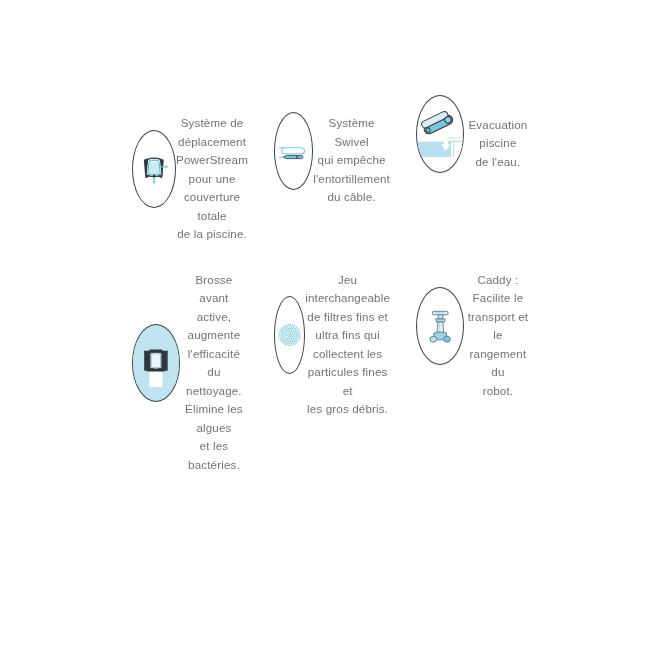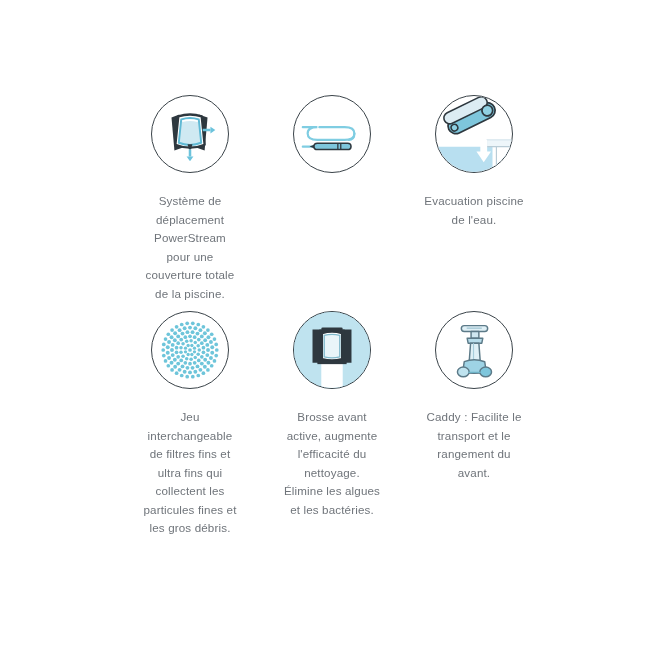--- a/index.html
+++ b/index.html
@@ -66,21 +66,21 @@
     align-items: flex-start;
   }
 
   .row2 {
     margin-top: 14px;
   }
 
   .col {
     width: 116px;
     display: flex;
-    flex-direction: column;
+    flex-direction: row;
     align-items: center;
   }
 </style>
 </head>
 <body>
 
 <div class="page">
 
   <div class="features-grid">
 
@@ -129,20 +129,24 @@
             </g>
 
             <g>
               <path d="M24 48.5 L55 48.5 Q58.5 48.5 58.5 51.8 Q58.5 55 55 55 L24 55 Q20.5 55 20.5 51.8 Q20.5 48.5 24 48.5 Z" fill="#7ec6dc" stroke="#2e383f" stroke-width="1.6"></path>
               <path d="M20.5 50 L16 51.8 L20.5 53.6 Z" fill="#2e383f"></path>
               <line x1="45" y1="48.5" x2="45" y2="55" stroke="#2e383f" stroke-width="1.3"></line>
               <line x1="48" y1="48.5" x2="48" y2="55" stroke="#2e383f" stroke-width="1.3"></line>
             </g>
           </svg>
         </div>
+        <div class="feature-caption">Système Swivel
+qui empêche
+l'entortillement
+du câble.</div>
       </div>
 
       <div class="col">
         <div class="icon-circle">
           <svg viewBox="0 0 78 78" xmlns="http://www.w3.org/2000/svg">
 
             <path d="M0 52 L78 52 L78 78 L0 78 Z" fill="#b8dff0"></path>
 
             <path d="M52 45 L78 45 L78 52 L52 52 Z" fill="#eef6fa" stroke="#cfe0e8" stroke-width="1"></path>
             <path d="M58 52 L62 52 L62 78 L58 78 Z" fill="#ffffff"></path>
@@ -163,20 +167,47 @@
             </g>
           </svg>
         </div>
         <div class="feature-caption">Evacuation piscine
 de l'eau.</div>
       </div>
 
     </div>
 
     <div class="row row2" style="margin-top:8px;">
+
+      <div class="col">
+        <div class="icon-circle" style="background:#bfe3ef;">
+          <svg viewBox="0 0 78 78" xmlns="http://www.w3.org/2000/svg">
+            <rect x="0" y="0" width="78" height="78" fill="#bfe3ef"></rect>
+
+            <rect x="28" y="48" width="22" height="32" fill="#ffffff"></rect>
+
+            <path d="M19 18 L28 18 L28 52 L19 52 Z" fill="#2e383f"></path>
+            <path d="M50 18 L59 18 L59 52 L50 52 Z" fill="#2e383f"></path>
+
+            <path d="M26 18 L52 18 L52 52 L26 52 Z" fill="#2e383f"></path>
+            <path d="M29 22 Q39 19 49 22 L49 48 Q39 50.5 29 48 Z" fill="#ffffff" stroke="#2e383f" stroke-width="1.6"></path>
+            <path d="M31 24 Q39 21.8 47 24 L47 46 Q39 48.2 31 46 Z" fill="#e9f5f9" stroke="#7fb9cb" stroke-width="1.4"></path>
+
+            <rect x="28" y="16" width="22" height="4" rx="1.5" fill="#2e383f"></rect>
+
+            <rect x="24" y="50" width="30" height="3.5" fill="#2e383f"></rect>
+          </svg>
+        </div>
+        <div class="feature-caption">Brosse avant
+active, augmente
+l'efficacité du
+nettoyage.
+Élimine les algues
+et les bactéries.</div>
+      </div>
 
       <div class="col">
         <div class="icon-circle">
           <svg viewBox="0 0 78 78" xmlns="http://www.w3.org/2000/svg">
             <g fill="#6ec5da" id="dots">
                 <circle cx="39" cy="39" r="1.9"></circle>
                 <circle cx="43.62" cy="40.91" r="1.7"></circle>
                 <circle cx="40.91" cy="43.62" r="1.7"></circle>
                 <circle cx="37.09" cy="43.62" r="1.7"></circle>
                 <circle cx="34.38" cy="40.91" r="1.7"></circle>
@@ -299,47 +330,20 @@
         <div class="feature-caption">Jeu
 interchangeable
 de filtres fins et
 ultra fins qui
 collectent les
 particules fines et
 les gros débris.</div>
       </div>
 
       <div class="col">
-        <div class="icon-circle" style="background:#bfe3ef;">
-          <svg viewBox="0 0 78 78" xmlns="http://www.w3.org/2000/svg">
-            <rect x="0" y="0" width="78" height="78" fill="#bfe3ef"></rect>
-
-            <rect x="28" y="48" width="22" height="32" fill="#ffffff"></rect>
-
-            <path d="M19 18 L28 18 L28 52 L19 52 Z" fill="#2e383f"></path>
-            <path d="M50 18 L59 18 L59 52 L50 52 Z" fill="#2e383f"></path>
-
-            <path d="M26 18 L52 18 L52 52 L26 52 Z" fill="#2e383f"></path>
-            <path d="M29 22 Q39 19 49 22 L49 48 Q39 50.5 29 48 Z" fill="#ffffff" stroke="#2e383f" stroke-width="1.6"></path>
-            <path d="M31 24 Q39 21.8 47 24 L47 46 Q39 48.2 31 46 Z" fill="#e9f5f9" stroke="#7fb9cb" stroke-width="1.4"></path>
-
-            <rect x="28" y="16" width="22" height="4" rx="1.5" fill="#2e383f"></rect>
-
-            <rect x="24" y="50" width="30" height="3.5" fill="#2e383f"></rect>
-          </svg>
-        </div>
-        <div class="feature-caption">Brosse avant
-active, augmente
-l'efficacité du
-nettoyage.
-Élimine les algues
-et les bactéries.</div>
-      </div>
-
-      <div class="col">
         <div class="icon-circle">
           <svg viewBox="0 0 78 78" xmlns="http://www.w3.org/2000/svg">
             <g stroke="#5c7a88" stroke-width="1.5" stroke-linejoin="round">
 
               <path d="M29 14 L50 14 Q53 14 53 17 Q53 20 50 20 L29 20 Q26 20 26 17 Q26 14 29 14 Z" fill="#dff0f6"></path>
               <path d="M31.5 16.5 L47 16.5" fill="none" stroke="#9fc3d1" stroke-width="1.2"></path>
 
               <path d="M36 20 L44 20 L44 27 L36 27 Z" fill="#cfe7f0"></path>
 
               <path d="M32 27 L48 27 L47 32 L33 32 Z" fill="#b6dcea"></path>
@@ -351,19 +355,19 @@
 
               <ellipse cx="28" cy="61.5" rx="6" ry="5" fill="#bfe3ef"></ellipse>
               <ellipse cx="51" cy="61.5" rx="6" ry="5" fill="#7ec6dc"></ellipse>
               <path d="M33 62 L46 62" fill="none" stroke="#6fb3c7" stroke-width="1.2"></path>
             </g>
           </svg>
         </div>
         <div class="feature-caption">Caddy : Facilite le
 transport et le
 rangement du
-avant.</div>
+robot.</div>
       </div>
 
     </div>
 
   </div>
 </div>
 
 </body></html>

